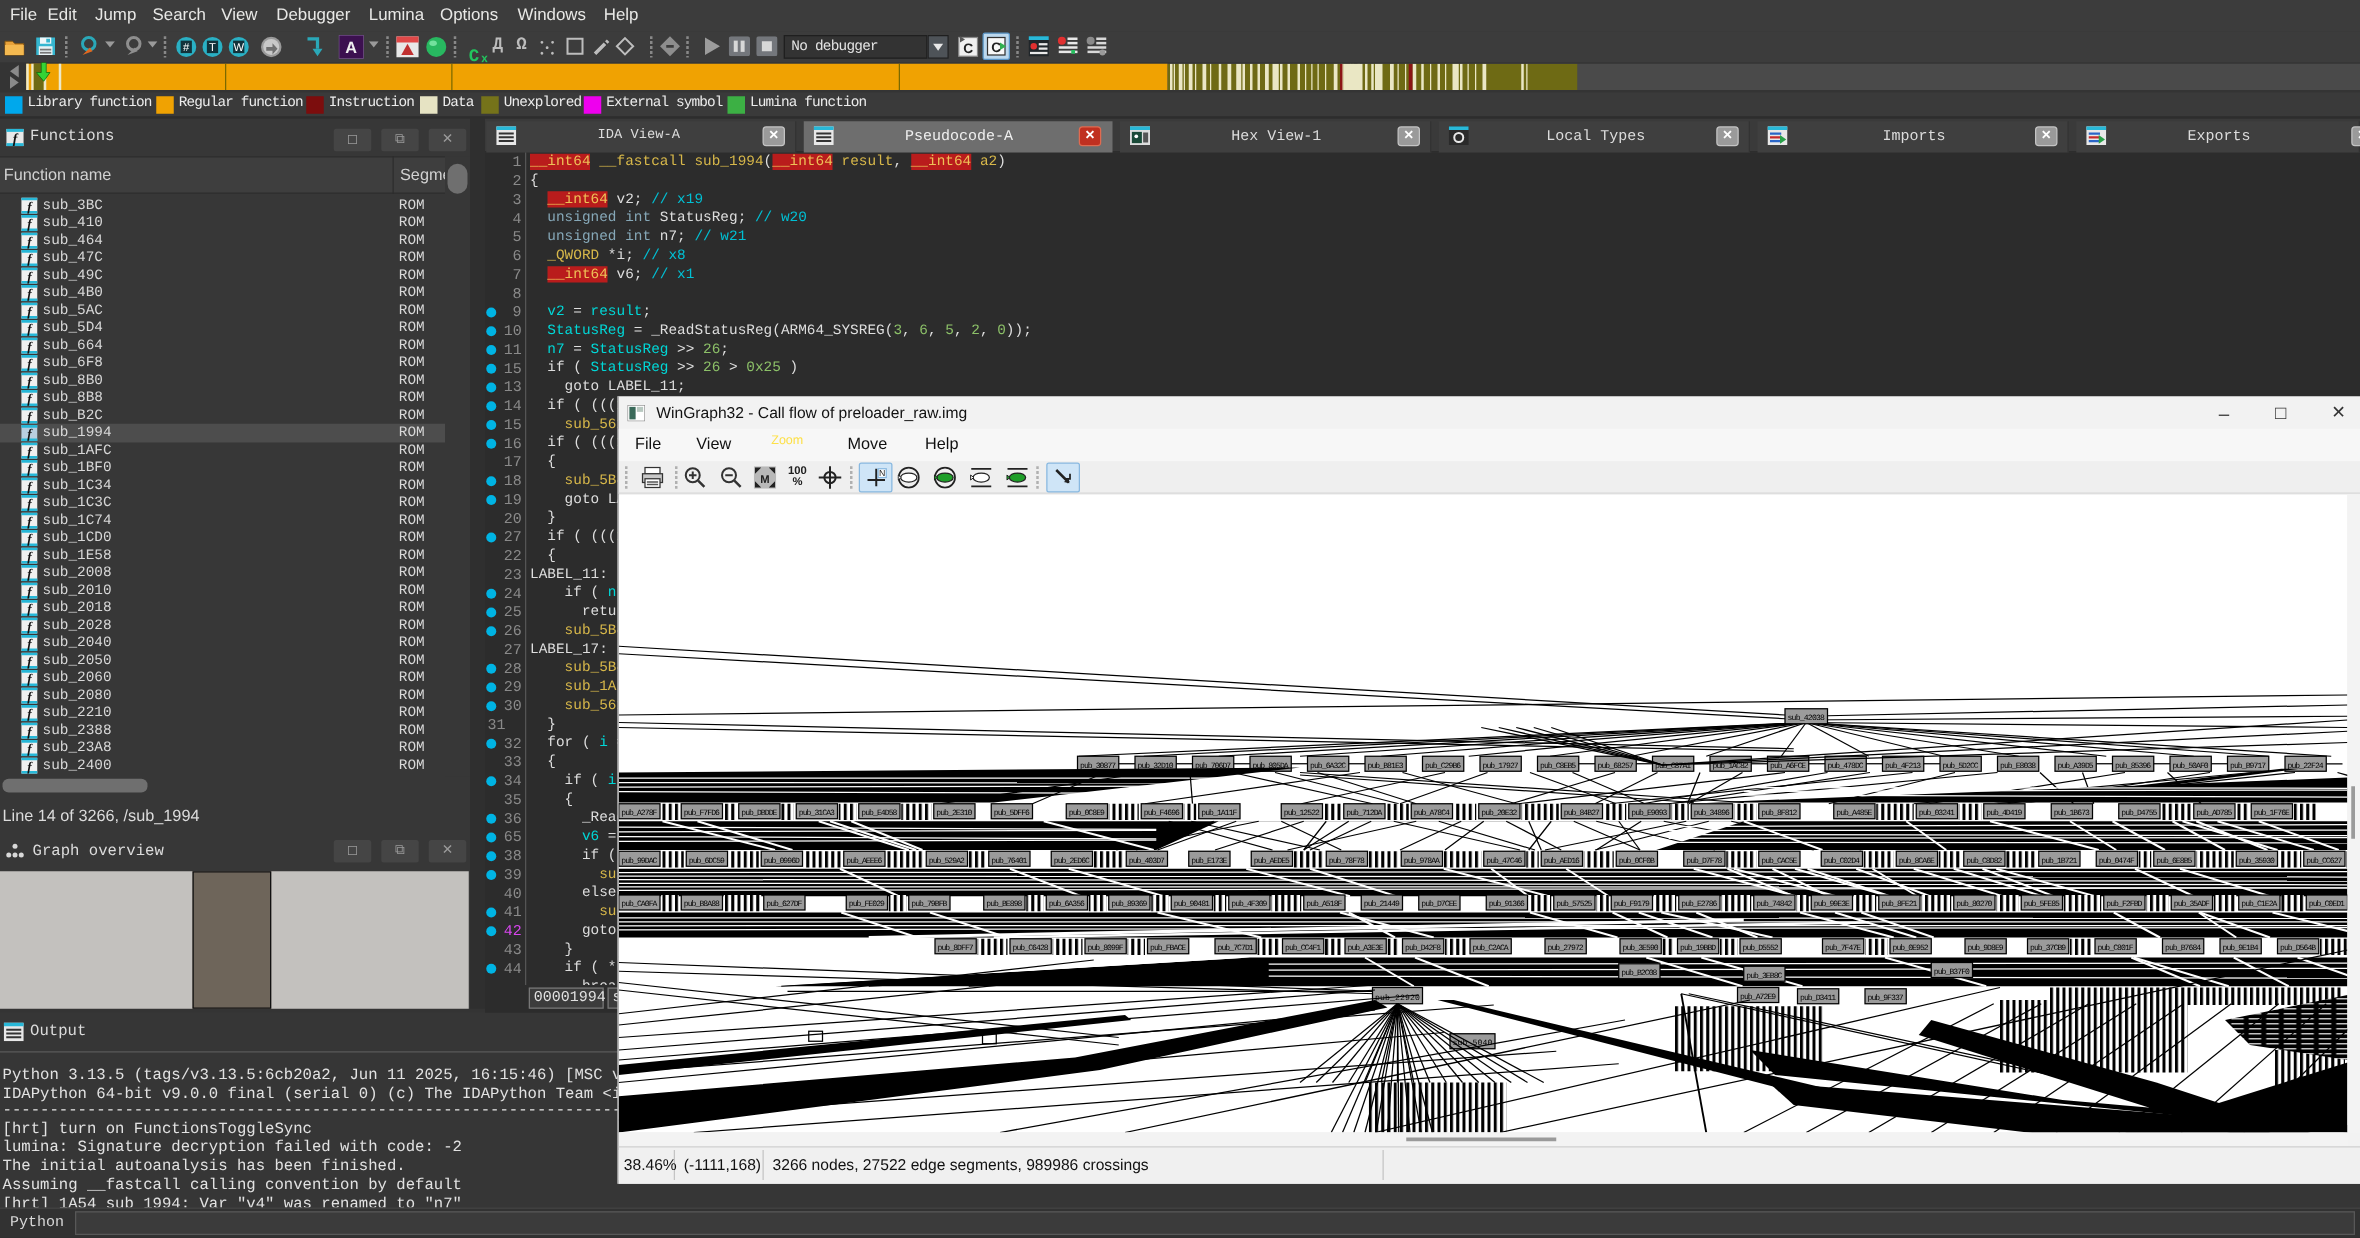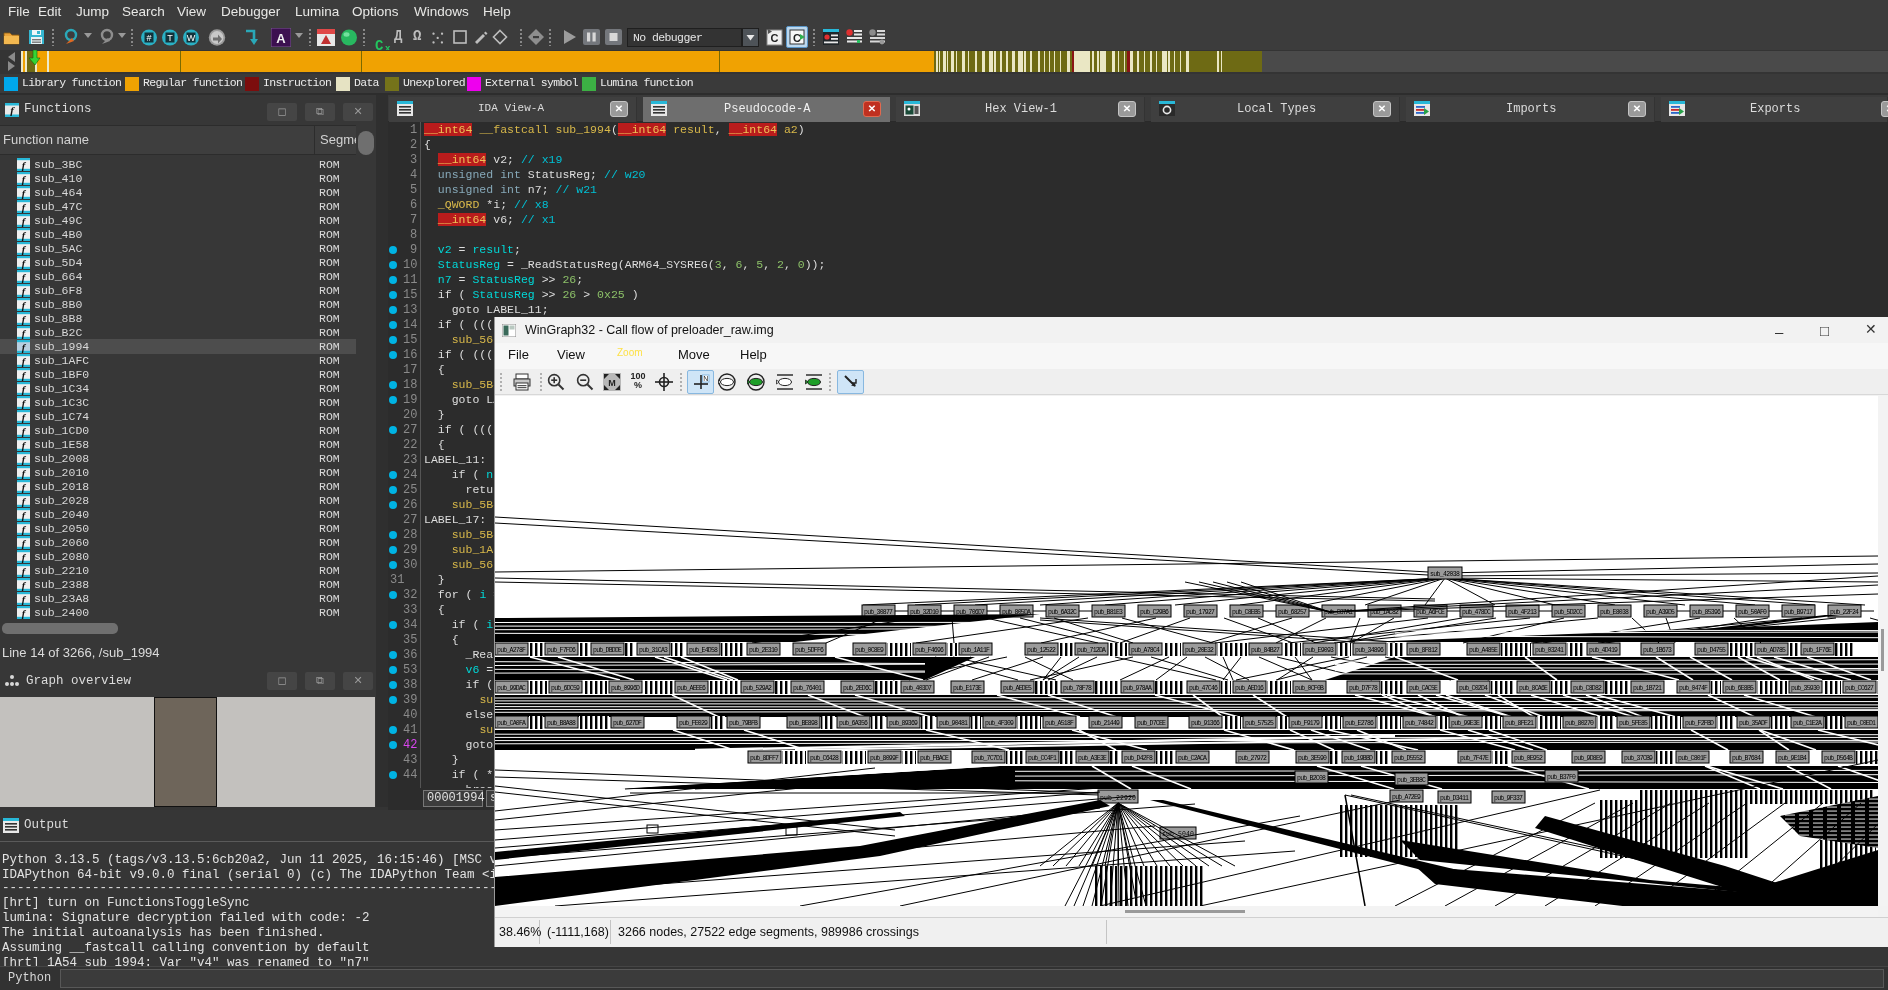--- a/index.html
+++ b/index.html
@@ -715,21 +715,21 @@
 <div class="abs" style="left:403px;top:603px;font-size:12px;color:#8a8a8a;font-family:'Liberation Mono',monospace">33</div>
 <div class="abs mono" style="left:424px;top:603px;font-size:11.5px;color:#dedede;white-space:pre;letter-spacing:0.02px">  {</div>
 <div class="abs" style="left:403px;top:618px;font-size:12px;color:#8a8a8a;font-family:'Liberation Mono',monospace">34</div>
 <div class="abs" style="left:389px;top:621px;width:8px;height:8px;border-radius:4px;background:#00b4e4"></div>
 <div class="abs mono" style="left:424px;top:618px;font-size:11.5px;color:#dedede;white-space:pre;letter-spacing:0.02px">    if ( <span class="v">i</span> == </div>
 <div class="abs" style="left:403px;top:633px;font-size:12px;color:#8a8a8a;font-family:'Liberation Mono',monospace">35</div>
 <div class="abs mono" style="left:424px;top:633px;font-size:11.5px;color:#dedede;white-space:pre;letter-spacing:0.02px">    {</div>
 <div class="abs" style="left:403px;top:648px;font-size:12px;color:#8a8a8a;font-family:'Liberation Mono',monospace">36</div>
 <div class="abs" style="left:389px;top:651px;width:8px;height:8px;border-radius:4px;background:#00b4e4"></div>
 <div class="abs mono" style="left:424px;top:648px;font-size:11.5px;color:#dedede;white-space:pre;letter-spacing:0.02px">      _ReadS</div>
-<div class="abs" style="left:403px;top:663px;font-size:12px;color:#8a8a8a;font-family:'Liberation Mono',monospace">53</div>
+<div class="abs" style="left:403px;top:663px;font-size:12px;color:#8a8a8a;font-family:'Liberation Mono',monospace">65</div>
 <div class="abs" style="left:389px;top:666px;width:8px;height:8px;border-radius:4px;background:#00b4e4"></div>
 <div class="abs mono" style="left:424px;top:663px;font-size:11.5px;color:#dedede;white-space:pre;letter-spacing:0.02px">      <span class="v">v6</span> = *(</div>
 <div class="abs" style="left:403px;top:678px;font-size:12px;color:#8a8a8a;font-family:'Liberation Mono',monospace">38</div>
 <div class="abs" style="left:389px;top:681px;width:8px;height:8px;border-radius:4px;background:#00b4e4"></div>
 <div class="abs mono" style="left:424px;top:678px;font-size:11.5px;color:#dedede;white-space:pre;letter-spacing:0.02px">      if ( *(</div>
 <div class="abs" style="left:403px;top:693px;font-size:12px;color:#8a8a8a;font-family:'Liberation Mono',monospace">39</div>
 <div class="abs" style="left:389px;top:696px;width:8px;height:8px;border-radius:4px;background:#00b4e4"></div>
 <div class="abs mono" style="left:424px;top:693px;font-size:11.5px;color:#dedede;white-space:pre;letter-spacing:0.02px">        <span class="y">sub_5</span></div>
 <div class="abs" style="left:403px;top:708px;font-size:12px;color:#8a8a8a;font-family:'Liberation Mono',monospace">40</div>
 <div class="abs mono" style="left:424px;top:708px;font-size:11.5px;color:#dedede;white-space:pre;letter-spacing:0.02px">      else</div>

